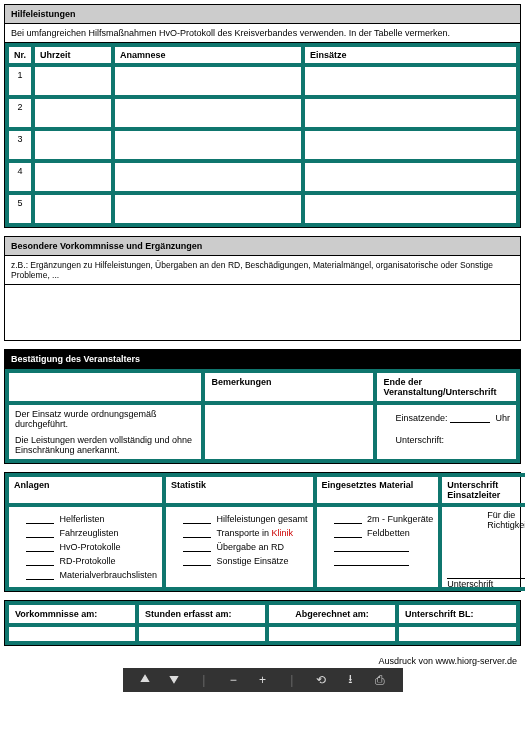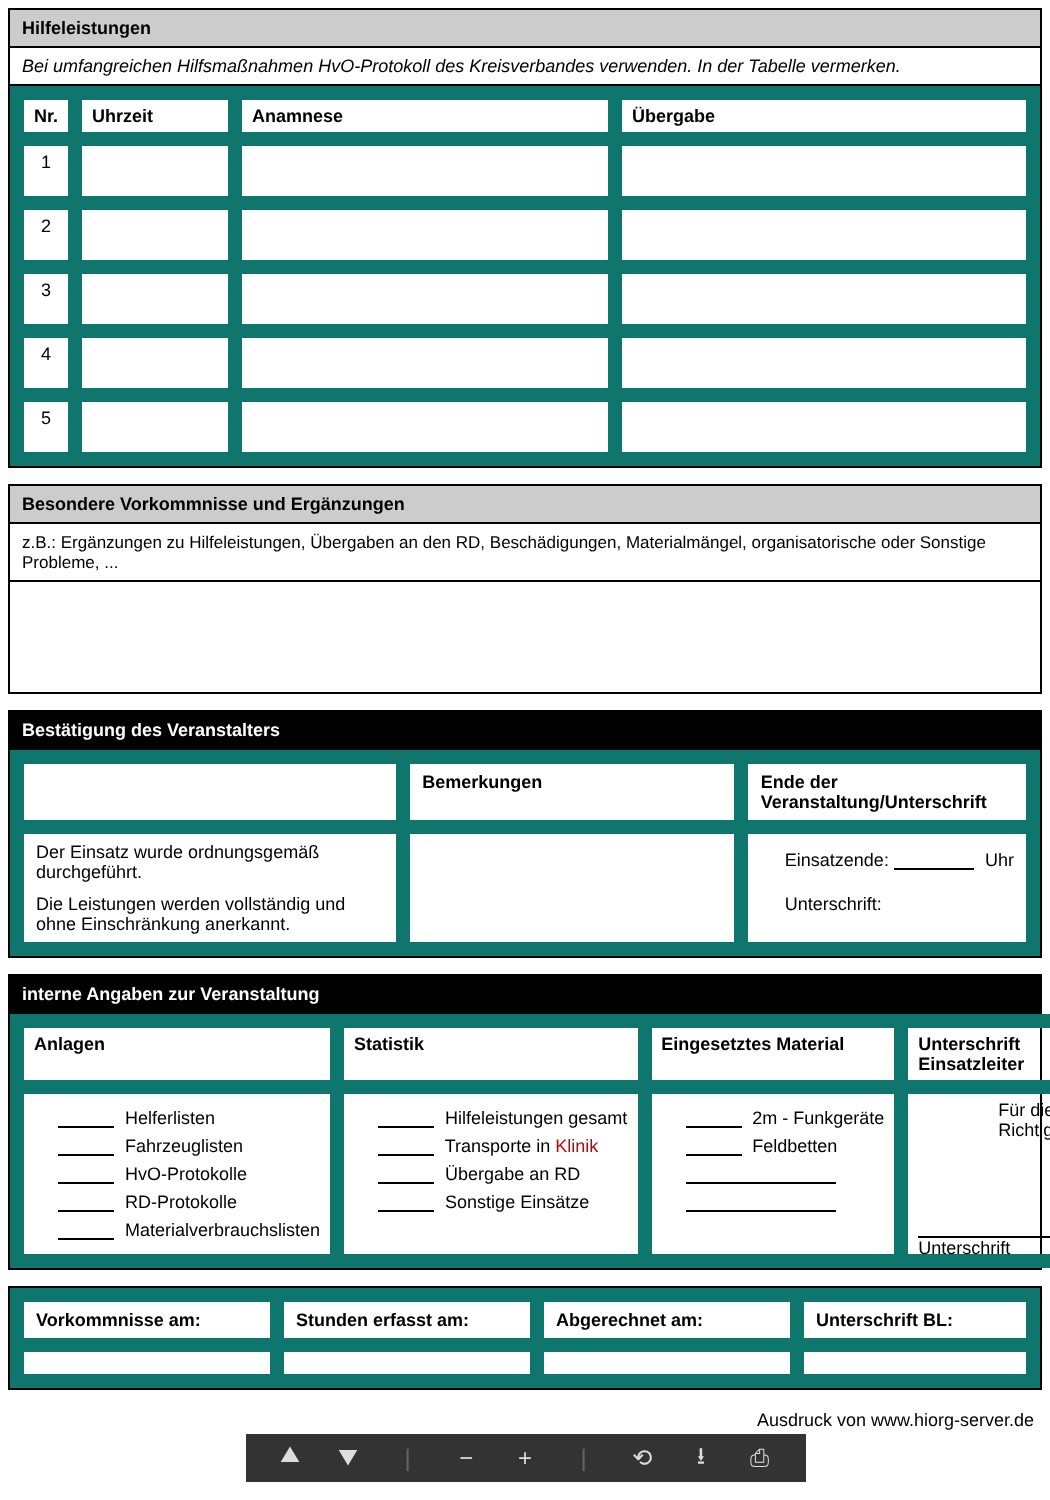--- a/index.html
+++ b/index.html
@@ -22,28 +22,27 @@
     padding: 4px 6px;
     border-bottom: 1.5px solid #000;
   }
   .section-header.black {
     background: #000;
     color: #fff;
   }
   .note {
     padding: 4px 6px;
     border-bottom: 1.5px solid #000;
-    font-style: italic;
   }
   table {
     border-collapse: collapse;
     width: 100%;
   }
   th, td {
-    border: 7px solid #0f766e;
+    border: 4px solid #0f766e;
     padding: 3px 5px;
     text-align: left;
     vertical-align: top;
     font-weight: normal;
   }
   th { font-weight: bold; }
   .hilfe-table th:nth-child(1), .hilfe-table td:nth-child(1) { width: 22px; text-align:center; }
   .hilfe-table th:nth-child(2), .hilfe-table td:nth-child(2) { width: 80px; }
   .hilfe-table th:nth-child(3), .hilfe-table td:nth-child(3) { width: 190px; }
   .hilfe-table tbody td { height: 32px; }
@@ -67,21 +66,21 @@
     margin-right: 3px;
   }
   .blank.long { width: 75px; }
   .blank.med { width: 40px; }
   .sig-box { height: 48px; }
   .sig-box .top { margin-bottom: 20px; padding-left: 40px; }
   .controls-table th, .controls-table td { padding: 4px 6px; font-weight:bold; }
   .controls-table td { height: 18px; }
   .controls-table .c1 { width:130px;}
   .controls-table .c2 { width:130px;}
-  .controls-table .c3 { width:130px;}
+  .controls-table .c3 { width:130px;text-align:center;}
   .footer {
     text-align: right;
     font-size: 9px;
     padding: 2px 4px 0 0;
   }
   .red { color: #c00; }
   .toolbar {
     margin-top: 2px;
     background: #333;
     height: 24px;
@@ -106,21 +105,21 @@
 
 <div class="section">
   <div class="section-header">Hilfeleistungen</div>
   <div class="note">Bei umfangreichen Hilfsmaßnahmen HvO-Protokoll des Kreisverbandes verwenden. In der Tabelle vermerken.</div>
   <table class="hilfe-table">
     <thead>
       <tr>
         <th>Nr.</th>
         <th>Uhrzeit</th>
         <th>Anamnese</th>
-        <th>Übergabe</th>
+        <th>Einsätze</th>
       </tr>
     </thead>
     <tbody id="hilfe-body">
         <tr>
           <td>1</td>
           <td></td>
           <td></td>
           <td></td>
         </tr>
         <tr>
@@ -182,21 +181,20 @@
         <div class="line-item" style="margin-top:12px">
           <span>Unterschrift:</span>
         </div>
       </td>
     </tr>
   </tbody>
     </table>
 </div>
 
 <div class="section">
-  <div class="section-header black">interne Angaben zur Veranstaltung</div>
   <table class="interne-table">
     <tbody>
         <tr>
       <th class="colA">Anlagen</th>
       <th class="colB">Statistik</th>
       <th class="colC">Eingesetztes Material</th>
       <th>Unterschrift Einsatzleiter</th>
     </tr>
     <tr>
       <td class="colA" id="anlagen-cell">

